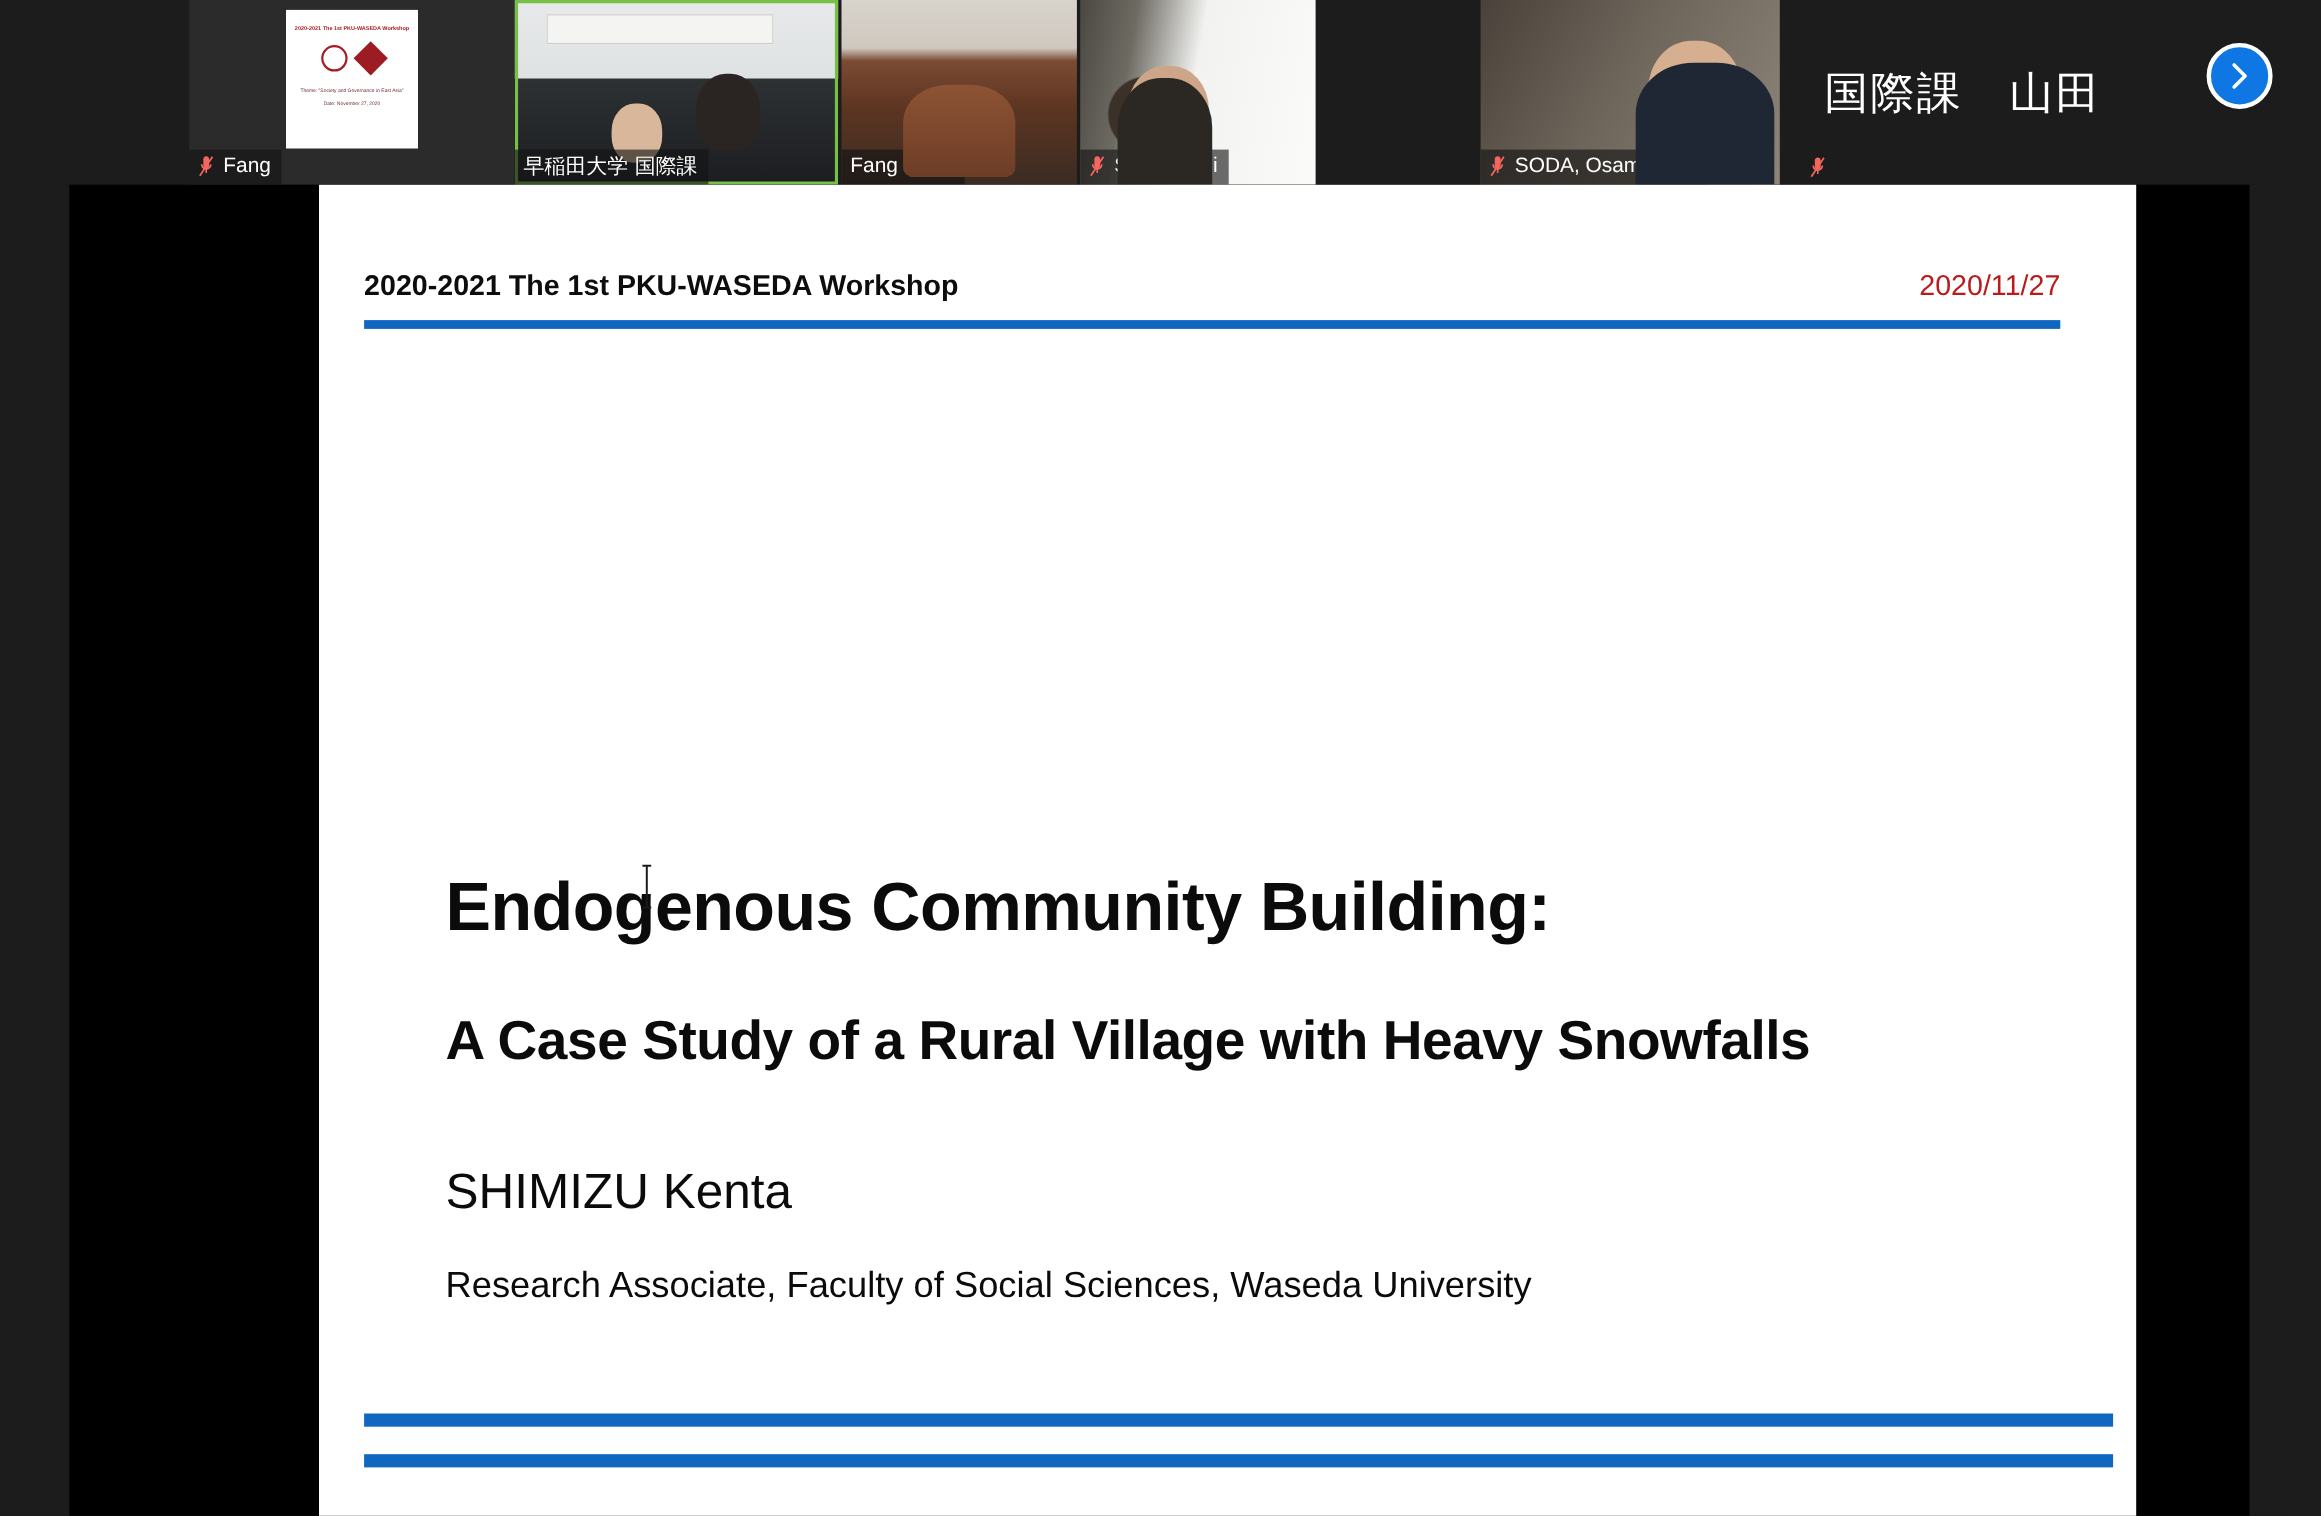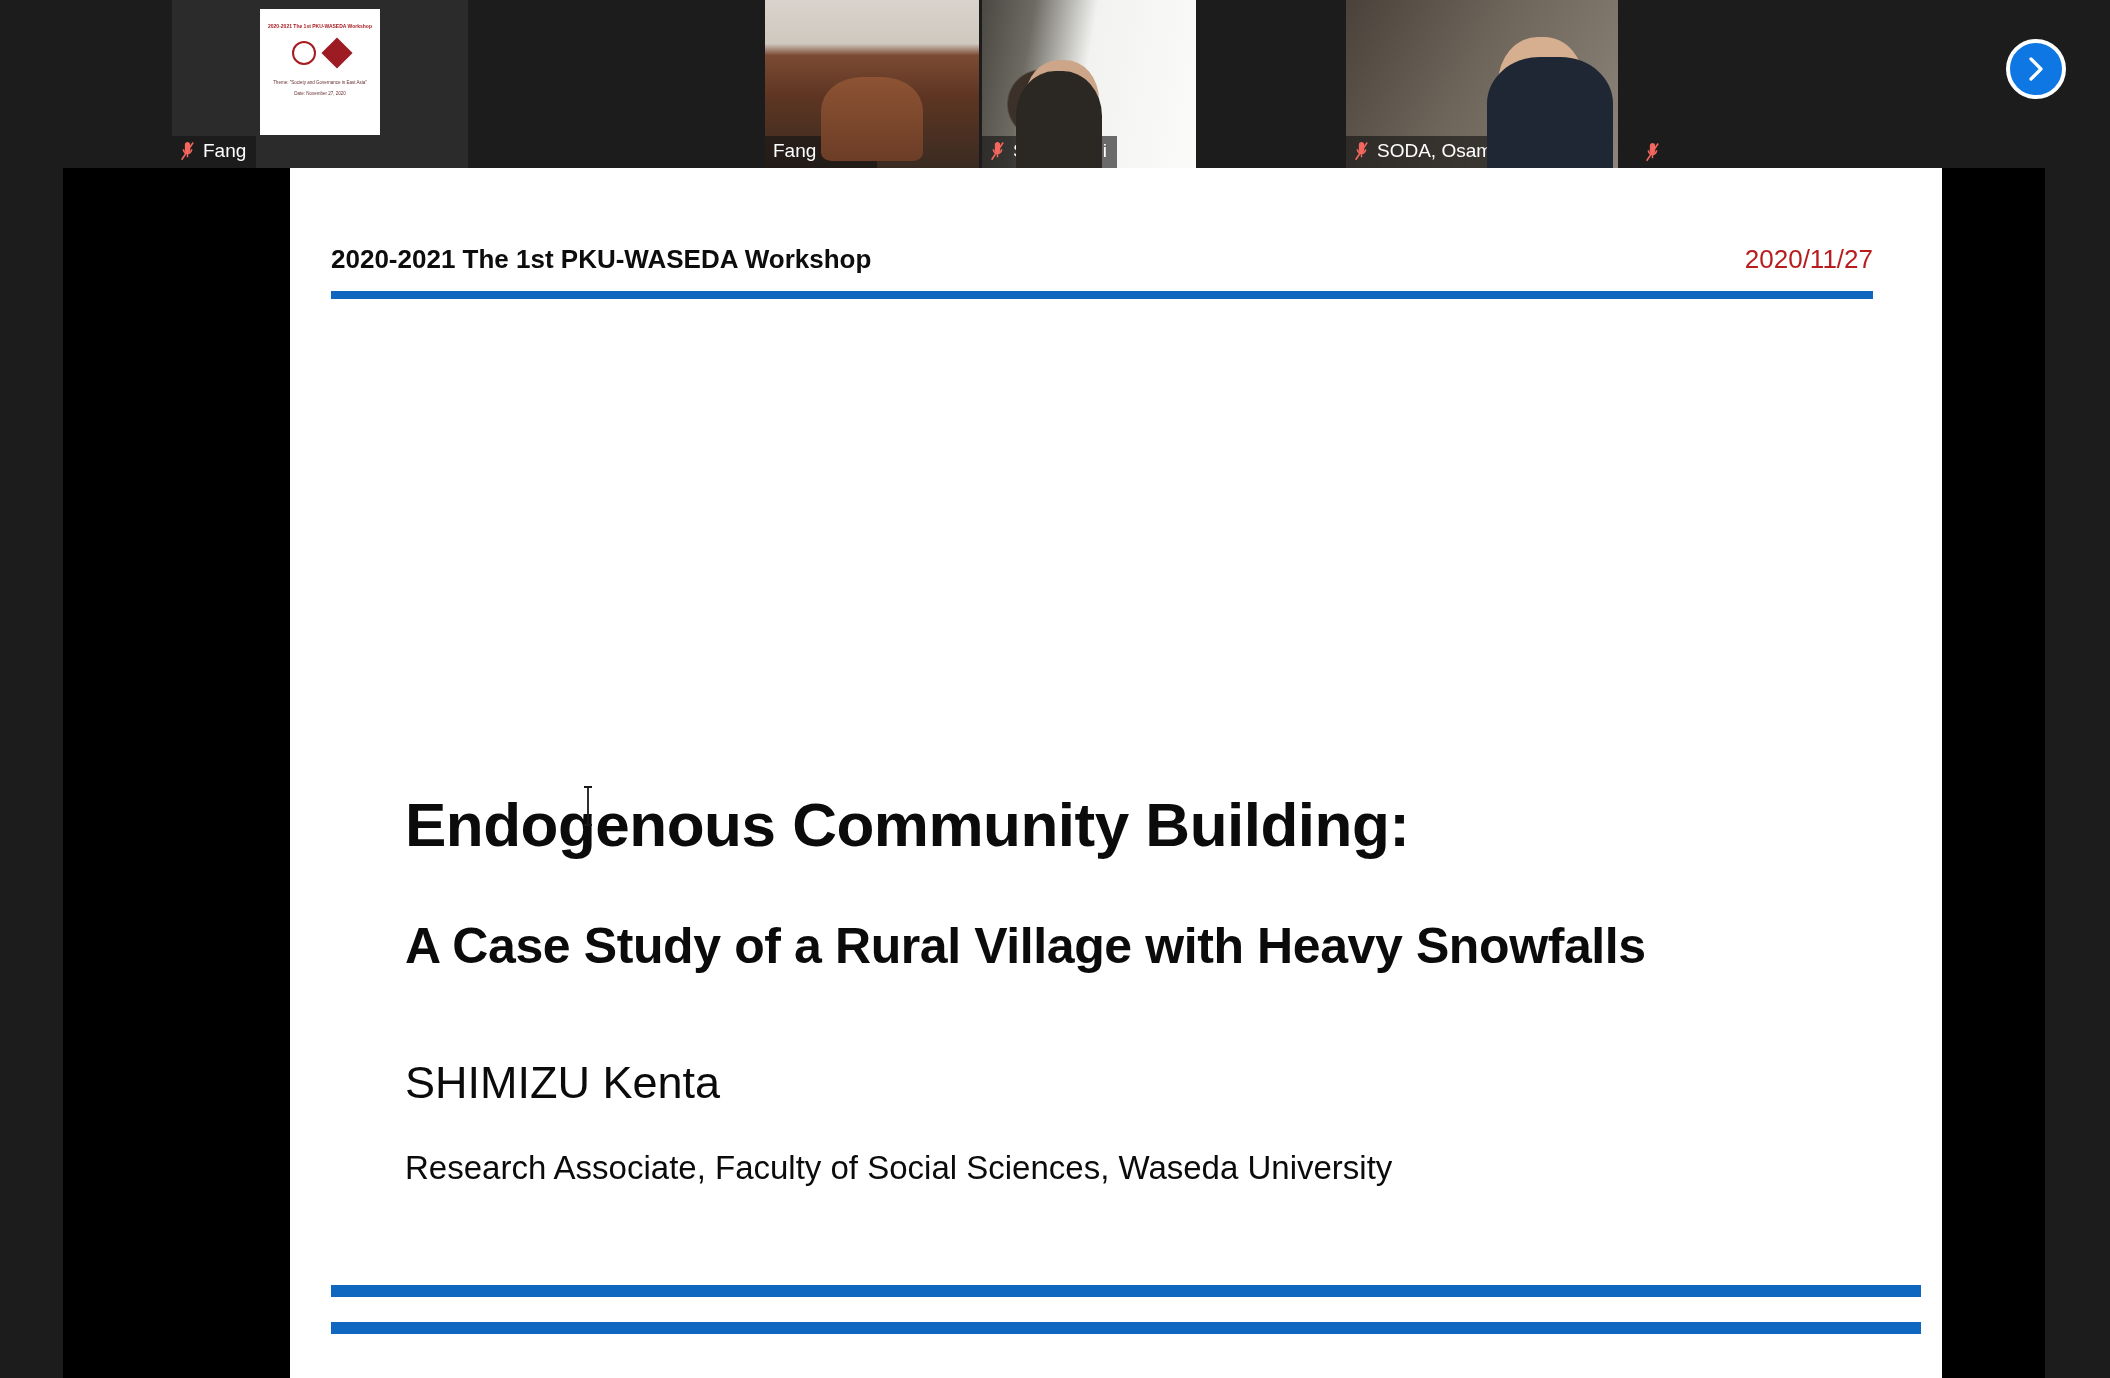--- a/index.html
+++ b/index.html
@@ -345,20 +345,29 @@
       <div class="tile-label">
         <svg class="mic-muted" viewBox="0 0 16 22">
           <path d="M8 1.2c1.6 0 2.9 1.3 2.9 2.9v6.4c0 1.6-1.3 2.9-2.9 2.9S5.1 12.1 5.1 10.5V4.1C5.1 2.5 6.4 1.2 8 1.2z" fill="#f4675f"></path>
           <path d="M2.6 9.2h1.7c0 2.1 1.7 3.8 3.7 3.8s3.7-1.7 3.7-3.8h1.7c0 2.8-2 5.1-4.6 5.5v3.1h-1.6v-3.1C4.6 14.3 2.6 12 2.6 9.2z" fill="#f4675f"></path>
           <path d="M1.6 20.6L14.2 1.6" stroke="#f4675f" stroke-width="1.7" fill="none"></path>
         </svg>
         <span>Fang</span>
       </div>
     </div>
 
+    <div class="tile active bg-room-a" style="left:468px;width:294px;">
+      <div class="tile-media">
+        <div class="face" style="left:56%;top:40%;width:58px;height:70px;background:#2a2522;border-radius:46% 46% 40% 40%;"></div>
+        <div class="face" style="left:30%;top:56%;width:46px;height:54px;background:#d9b79a;"></div>
+      </div>
+      <div class="tile-label">
+        <span style="font-family:'DejaVu Sans',sans-serif;">早稲田大学 国際課</span>
+      </div>
+    </div>
 
     <div class="tile bg-room-b" style="left:765px;width:214px;">
       <div class="tile-media"></div>
       <div class="tile-label">
         <span>Fang Chen</span>
       </div>
     </div>
 
     <div class="tile bg-portrait-a" style="left:982px;width:214px;">
       <div class="tile-media">
@@ -382,20 +391,21 @@
         <svg class="mic-muted" viewBox="0 0 16 22">
           <path d="M8 1.2c1.6 0 2.9 1.3 2.9 2.9v6.4c0 1.6-1.3 2.9-2.9 2.9S5.1 12.1 5.1 10.5V4.1C5.1 2.5 6.4 1.2 8 1.2z" fill="#f4675f"></path>
           <path d="M2.6 9.2h1.7c0 2.1 1.7 3.8 3.7 3.8s3.7-1.7 3.7-3.8h1.7c0 2.8-2 5.1-4.6 5.5v3.1h-1.6v-3.1C4.6 14.3 2.6 12 2.6 9.2z" fill="#f4675f"></path>
           <path d="M1.6 20.6L14.2 1.6" stroke="#f4675f" stroke-width="1.7" fill="none"></path>
         </svg>
         <span>SODA, Osamu(早...</span>
       </div>
     </div>
 
     <div class="tile nameonly" style="left:1639px;width:291px;">
+      <span class="nameonly-text">国際課　山田</span>
       <div class="tile-label nobg">
         <svg class="mic-muted" viewBox="0 0 16 22">
           <path d="M8 1.2c1.6 0 2.9 1.3 2.9 2.9v6.4c0 1.6-1.3 2.9-2.9 2.9S5.1 12.1 5.1 10.5V4.1C5.1 2.5 6.4 1.2 8 1.2z" fill="#f4675f"></path>
           <path d="M2.6 9.2h1.7c0 2.1 1.7 3.8 3.7 3.8s3.7-1.7 3.7-3.8h1.7c0 2.8-2 5.1-4.6 5.5v3.1h-1.6v-3.1C4.6 14.3 2.6 12 2.6 9.2z" fill="#f4675f"></path>
           <path d="M1.6 20.6L14.2 1.6" stroke="#f4675f" stroke-width="1.7" fill="none"></path>
         </svg>
       </div>
     </div>
 
     <div id="next-arrow">

